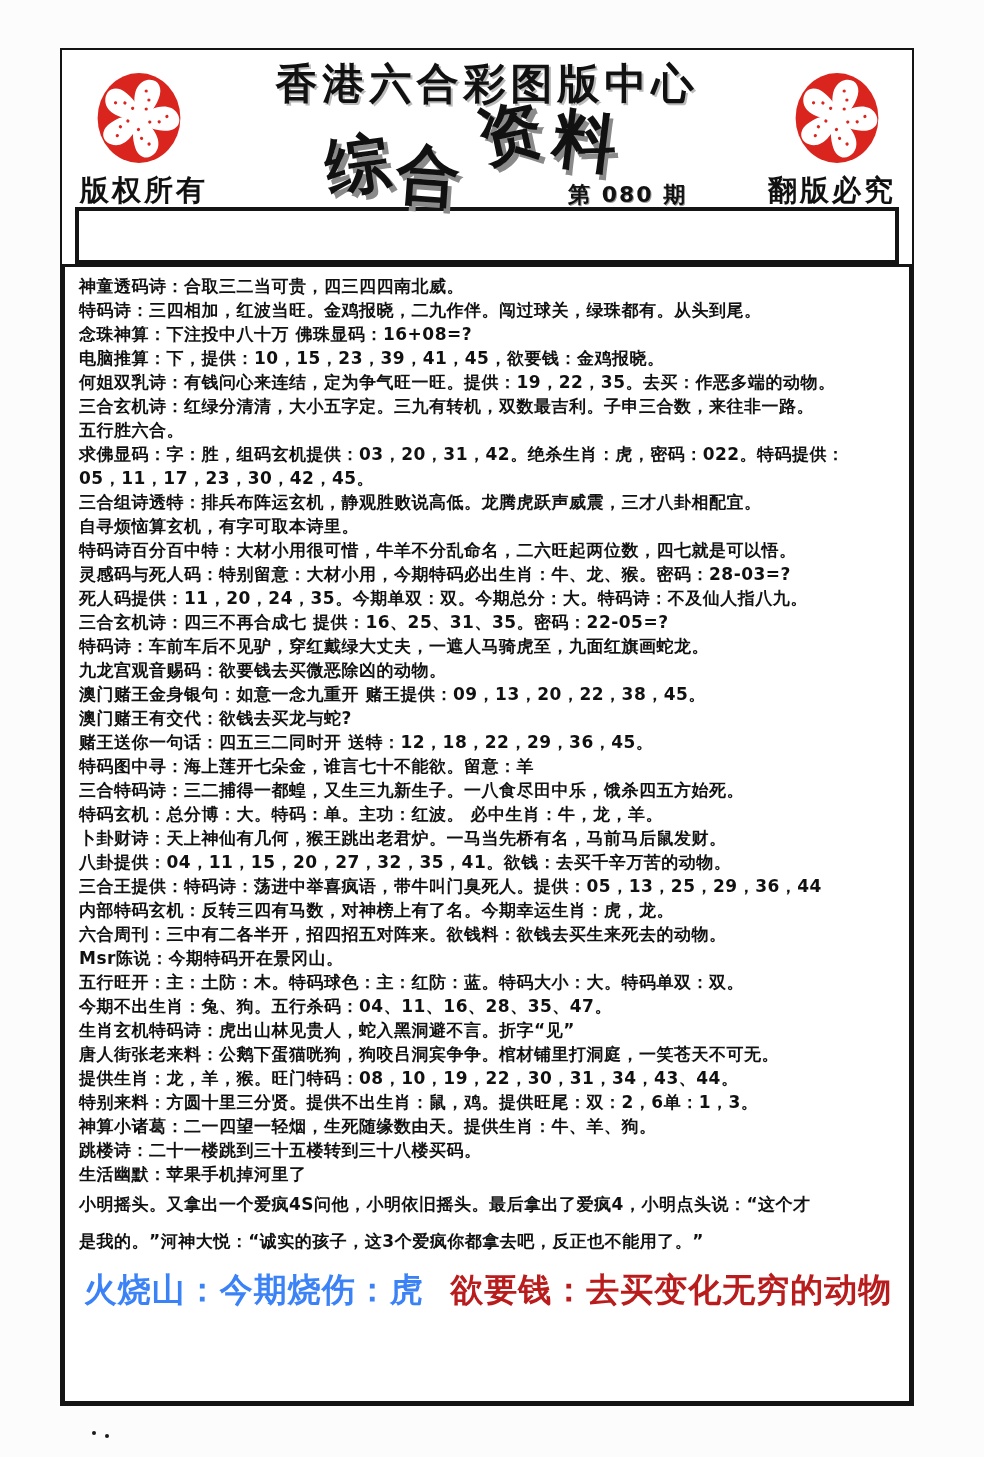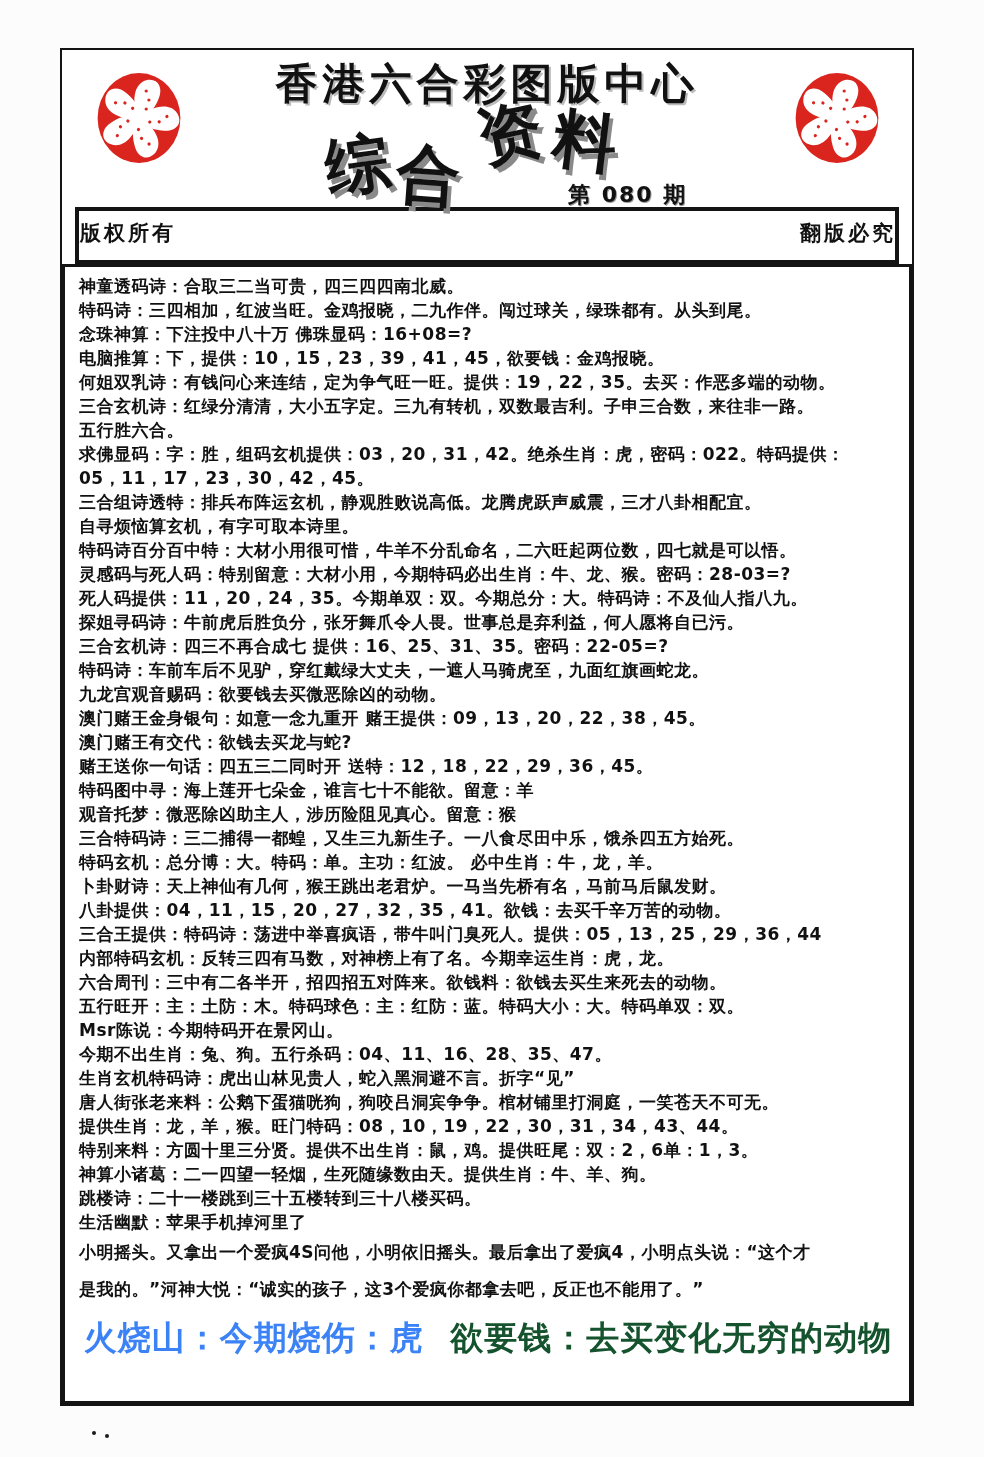--- a/index.html
+++ b/index.html
@@ -28,21 +28,21 @@
   }
   .main-title .tc{display:inline-block;}
   .main-title .tc0{transform:rotate(-8deg) translateY(20px);}
   .main-title .tc1{transform:rotate(4deg) translateY(30px);margin-left:12px;}
   .main-title .tc2{transform:rotate(-12deg) translateY(-12px);margin-left:18px;}
   .main-title .tc3{transform:rotate(7deg) translateY(-4px);margin-left:8px;}
   .issue{
     position:absolute;top:130px;left:506px;font-size:22px;font-weight:bold;
     letter-spacing:2px;text-shadow:1px 1px 0 #999;
   }
-  .copy{position:absolute;top:121px;font-size:21px;font-weight:bold;letter-spacing:3px;margin-top:48px;}
+  .copy{position:absolute;top:121px;font-size:29px;font-weight:bold;letter-spacing:3px;}
   .copy.left{left:18px;}
   .copy.right{right:16px;}
   
   .notice-box{
     margin:0 13px;height:49px;border:4px solid #141414;background:#fff;
     box-sizing:content-box;
   }
   
   .main-box{
     position:absolute;top:214px;left:0px;right:0px;bottom:0px;
@@ -56,21 +56,21 @@
   .humor .ln2{
     height:37px;line-height:37px;font-size:17px;font-weight:bold;
     white-space:nowrap;letter-spacing:0.5px;
   }
   .humor .indent{padding-left:46px;}
   .footer-line{
     margin-top:8px;text-align:center;font-size:33px;font-weight:bold;
     white-space:nowrap;letter-spacing:1px;
   }
   .fire{color:#3b82f6;}
-  .money{color:#14532d;margin-left:14px;}
+  .money{color:#b91c1c;margin-left:14px;}
   
   .dot{position:absolute;background:#1a1a1a;border-radius:50%;}
   .dot.d1{left:92px;top:1431px;width:4px;height:4px;}
   .dot.d2{left:105px;top:1434px;width:4px;height:4px;}
 </style>
 </head>
 <body>
 
 <div class="sheet">
 
@@ -123,38 +123,36 @@
     <div class="ln">何姐双乳诗：有钱问心来连结，定为争气旺一旺。提供：19，22，35。去买：作恶多端的动物。</div>
     <div class="ln">三合玄机诗：红绿分清清，大小五字定。三九有转机，双数最吉利。子申三合数，来往非一路。</div>
     <div class="ln">五行胜六合。</div>
     <div class="ln">求佛显码：字：胜，组码玄机提供：03，20，31，42。绝杀生肖：虎，密码：022。特码提供：</div>
     <div class="ln">05，11，17，23，30，42，45。</div>
     <div class="ln">三合组诗透特：排兵布阵运玄机，静观胜败说高低。龙腾虎跃声威震，三才八卦相配宜。</div>
     <div class="ln">自寻烦恼算玄机，有字可取本诗里。</div>
     <div class="ln">特码诗百分百中特：大材小用很可惜，牛羊不分乱命名，二六旺起两位数，四七就是可以悟。</div>
     <div class="ln">灵感码与死人码：特别留意：大材小用，今期特码必出生肖：牛、龙、猴。密码：28-03=?</div>
     <div class="ln">死人码提供：11，20，24，35。今期单双：双。今期总分：大。特码诗：不及仙人指八九。</div>
-    <div class="ln">探姐寻码诗：牛前虎后胜负分，张牙舞爪令人畏。世事总是弃利益，何人愿将自已污。</div>
     <div class="ln">三合玄机诗：四三不再合成七  提供：16、25、31、35。密码：22-05=?</div>
     <div class="ln">特码诗：车前车后不见驴，穿红戴绿大丈夫，一遮人马骑虎至，九面红旗画蛇龙。</div>
     <div class="ln">九龙宫观音赐码：欲要钱去买微恶除凶的动物。</div>
     <div class="ln">澳门赌王金身银句：如意一念九重开  赌王提供：09，13，20，22，38，45。</div>
     <div class="ln">澳门赌王有交代：欲钱去买龙与蛇?</div>
     <div class="ln">赌王送你一句话：四五三二同时开  送特：12，18，22，29，36，45。</div>
     <div class="ln">特码图中寻：海上莲开七朵金，谁言七十不能欲。留意：羊</div>
-    <div class="ln">观音托梦：微恶除凶助主人，涉历险阻见真心。留意：猴</div>
     <div class="ln">三合特码诗：三二捕得一都蝗，又生三九新生子。一八食尽田中乐，饿杀四五方始死。</div>
     <div class="ln">特码玄机：总分博：大。特码：单。主功：红波。  必中生肖：牛，龙，羊。</div>
     <div class="ln">卜卦财诗：天上神仙有几何，猴王跳出老君炉。一马当先桥有名，马前马后鼠发财。</div>
     <div class="ln">八卦提供：04，11，15，20，27，32，35，41。欲钱：去买千辛万苦的动物。</div>
     <div class="ln">三合王提供：特码诗：荡进中举喜疯语，带牛叫门臭死人。提供：05，13，25，29，36，44</div>
     <div class="ln">内部特码玄机：反转三四有马数，对神榜上有了名。今期幸运生肖：虎，龙。</div>
     <div class="ln">六合周刊：三中有二各半开，招四招五对阵来。欲钱料：欲钱去买生来死去的动物。</div>
+    <div class="ln">Msr陈说：今期特码开在景冈山。</div>
     <div class="ln">五行旺开：主：土防：木。特码球色：主：红防：蓝。特码大小：大。特码单双：双。</div>
-    <div class="ln">Msr陈说：今期特码开在景冈山。</div>
     <div class="ln">今期不出生肖：兔、狗。五行杀码：04、11、16、28、35、47。</div>
     <div class="ln">生肖玄机特码诗：虎出山林见贵人，蛇入黑洞避不言。折字“见”</div>
     <div class="ln">唐人街张老来料：公鹅下蛋猫咣狗，狗咬吕洞宾争争。棺材铺里打洞庭，一笑苍天不可无。</div>
     <div class="ln">提供生肖：龙，羊，猴。旺门特码：08，10，19，22，30，31，34，43、44。</div>
     <div class="ln">特别来料：方圆十里三分贤。提供不出生肖：鼠，鸡。提供旺尾：双：2，6单：1，3。</div>
     <div class="ln">神算小诸葛：二一四望一轻烟，生死随缘数由天。提供生肖：牛、羊、狗。</div>
     <div class="ln">跳楼诗：二十一楼跳到三十五楼转到三十八楼买码。</div>
 
     <div class="humor">
       <div class="ln">生活幽默：苹果手机掉河里了</div>

